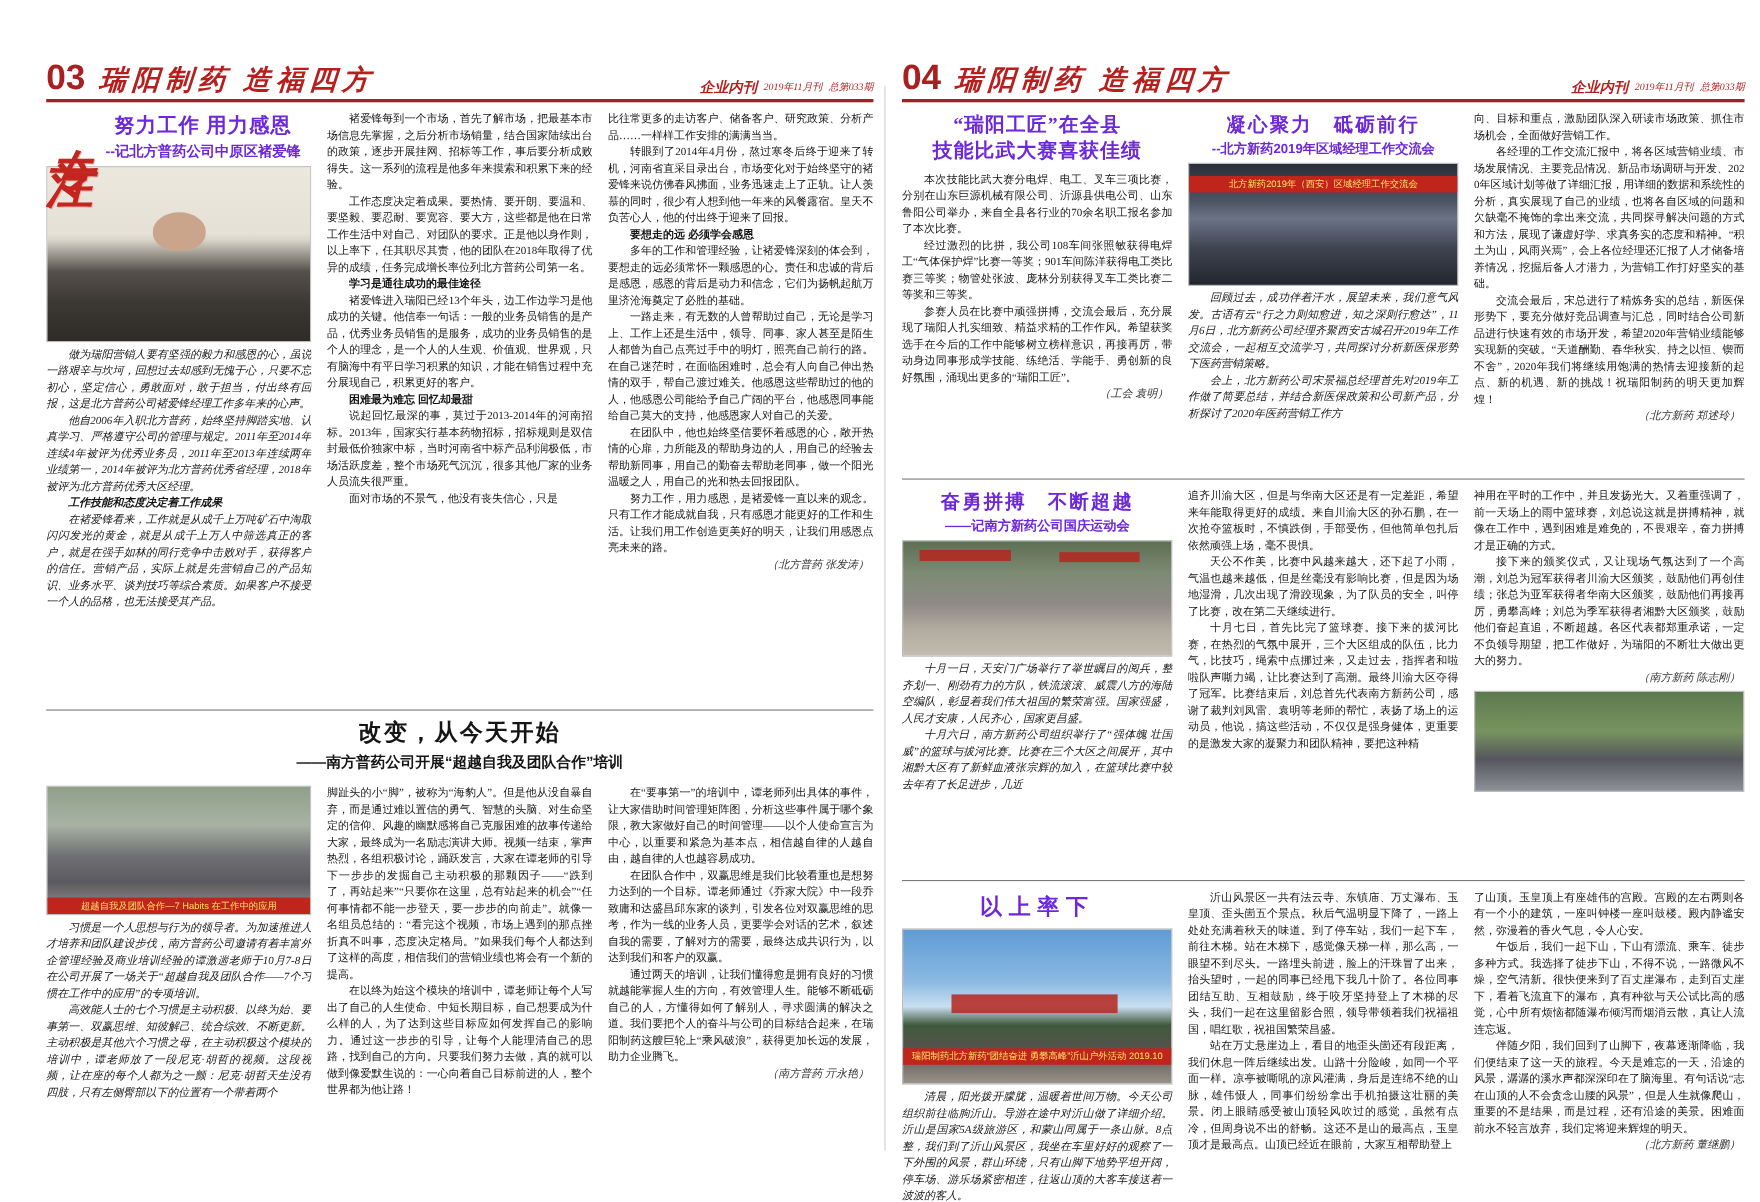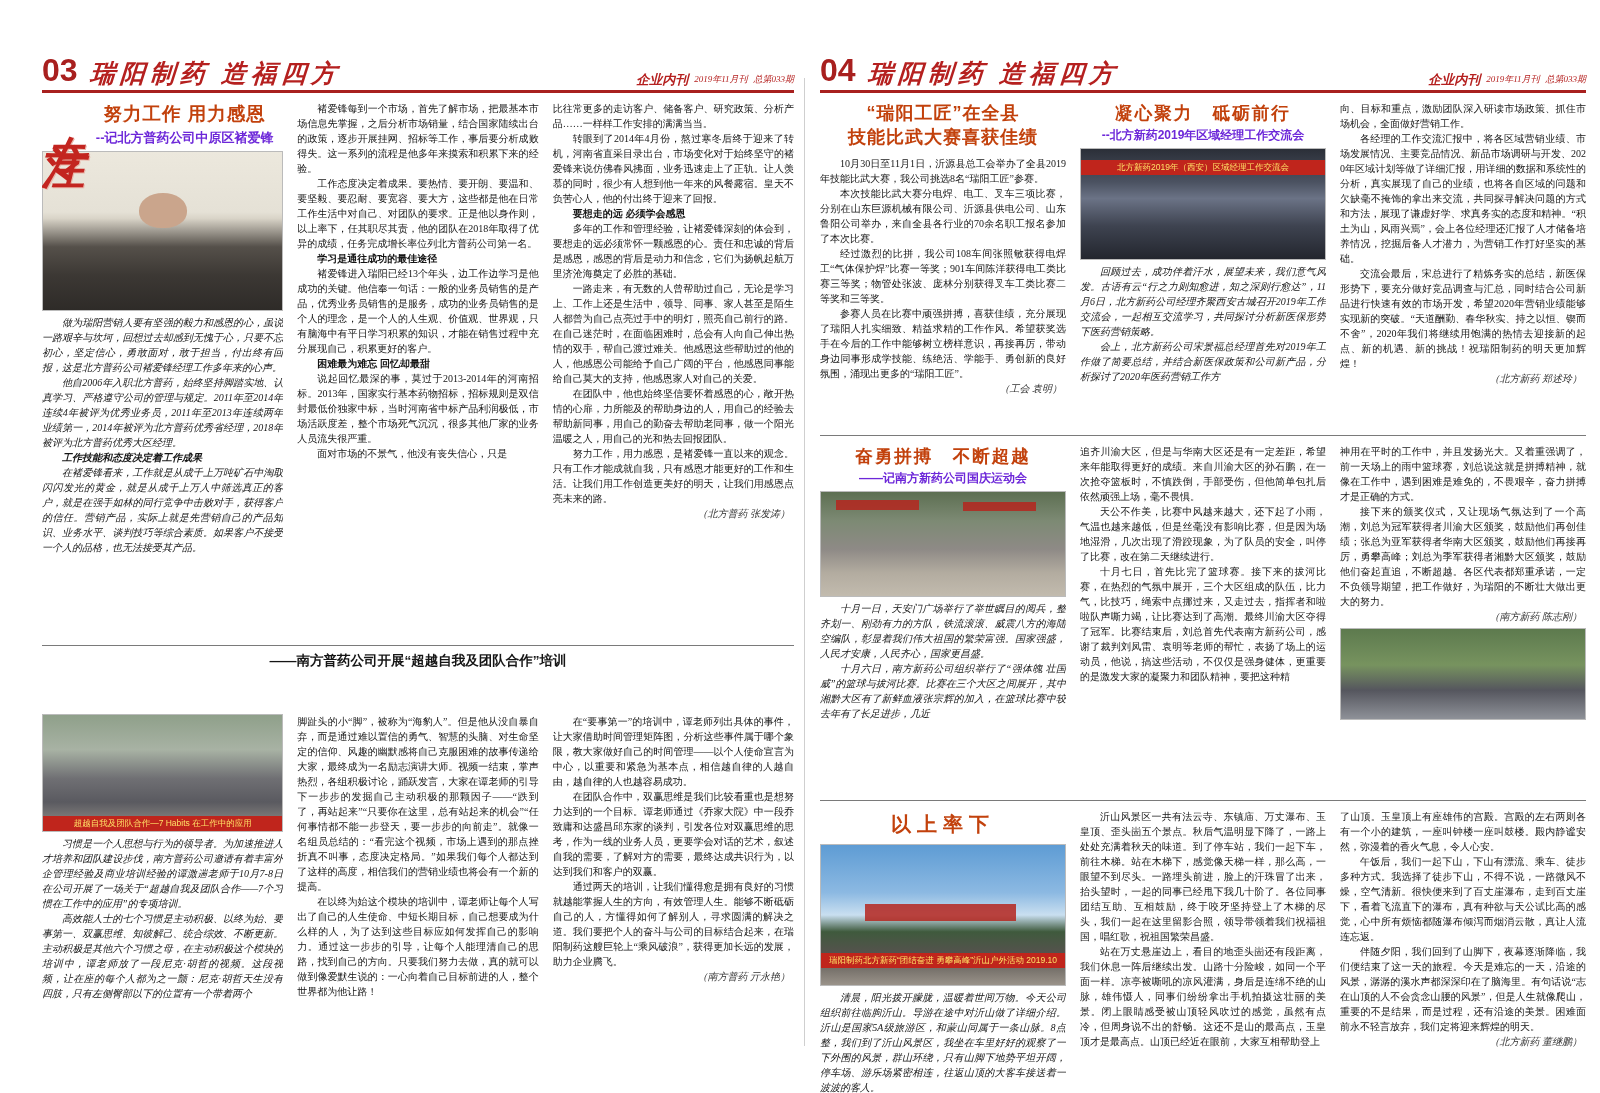--- a/index.html
+++ b/index.html
@@ -23,21 +23,21 @@
 
   .row{display:flex;gap:14px;margin-top:8px;}
   .col{flex:1 1 0;min-width:0;position:relative;display:flex;flex-direction:column;overflow:hidden;}
   .divider{border:none;border-top:1px solid #7a7a7a;margin:4px 0 0 0;}
 
   .para{margin:0;font-size:10px;line-height:15px;text-align:justify;text-indent:2em;word-break:break-all;}
   .para.noind{text-indent:0;}
   .para.sub{font-family:"Liberation Sans",sans-serif;font-weight:700;}
   .para.byline{text-align:right;text-indent:0;padding-right:4px;font-size:10px;font-style:italic;color:#333;}
 
-  .t-main{font-family:Liberation Sans, sans-serif;font-weight:800;text-align:center;margin:0;color:#c2410c;}
+  .t-main{font-family:Liberation Serif, serif;font-weight:800;text-align:center;margin:0;color:#6d28d9;}
   .t-sub{font-family:"Liberation Sans",sans-serif;font-weight:700;text-align:center;color:#6d28d9;}
 
   
   .art1-head{position:relative;margin-bottom:4px;}
   .art1-titles{margin-left:44px;}
   .art1-titles .t-main{font-size:18.5px;letter-spacing:1px;}
   .art1-titles .t-sub{font-size:13px;margin-top:3px;}
   .vlabel{
     position:absolute;left:-4px;top:-2px;z-index:4;writing-mode:vertical-rl;
     font-size:44px;line-height:1.1;color:#c32520;font-weight:bold;font-style:italic;
@@ -138,20 +138,21 @@
           <p class="para">在团队中，他也始终坚信要怀着感恩的心，敞开热情的心扉，力所能及的帮助身边的人，用自己的经验去帮助新同事，用自己的勤奋去帮助老同事，做一个阳光温暖之人，用自己的光和热去回报团队。</p>
           <p class="para">努力工作，用力感恩，是褚爱锋一直以来的观念。只有工作才能成就自我，只有感恩才能更好的工作和生活。让我们用工作创造更美好的明天，让我们用感恩点亮未来的路。</p>
           <p class="para byline">（北方普药  张发涛）</p>
         </div>
     </div>
   </div>
 
   <hr class="divider">
 
   <div class="headline">
+    <div class="hl-t">改变，从今天开始</div>
     <div class="hl-s">——南方普药公司开展“超越自我及团队合作”培训</div>
   </div>
 
   <div class="row r2-3">
     <div class="col">
       <div class="photo groupphoto">
         <div class="pbanner" style="bottom:0;">超越自我及团队合作—7 Habits 在工作中的应用</div>
       </div>
       <div class="paras mt4">
           <p class="para">习惯是一个人思想与行为的领导者。为加速推进人才培养和团队建设步伐，南方普药公司邀请有着丰富外企管理经验及商业培训经验的谭激遄老师于10月7-8日在公司开展了一场关于“超越自我及团队合作——7个习惯在工作中的应用”的专项培训。</p>
@@ -186,24 +187,23 @@
     </div>
   </div>
 
   <div class="row r1-4">
     <div class="col">
       <div class="t2line">
         <h2 class="t-main">“瑞阳工匠”在全县</h2>
         <h2 class="t-main">技能比武大赛喜获佳绩</h2>
       </div>
       <div class="paras mt6">
-          <p class="para">10月30日至11月1日，沂源县总工会举办了全县2019年技能比武大赛，我公司挑选8名“瑞阳工匠”参赛。</p>
           <p class="para">本次技能比武大赛分电焊、电工、叉车三项比赛，分别在山东巨源机械有限公司、沂源县供电公司、山东鲁阳公司举办，来自全县各行业的70余名职工报名参加了本次比赛。</p>
           <p class="para">经过激烈的比拼，我公司108车间张照敏获得电焊工“气体保护焊”比赛一等奖；901车间陈洋获得电工类比赛三等奖；物管处张波、庞林分别获得叉车工类比赛二等奖和三等奖。</p>
-          <p class="para">参赛人员在比赛中顽强拼搏，喜获佳绩，充分展现了瑞阳人扎实细致、精益求精的工作作风。希望获奖选手在今后的工作中能够树立榜样意识，再接再厉，带动身边同事形成学技能、练绝活、学能手、勇创新的良好氛围，涌现出更多的“瑞阳工匠”。</p>
+          <p class="para">参赛人员在比赛中顽强拼搏，交流会最后，充分展现了瑞阳人扎实细致、精益求精的工作作风。希望获奖选手在今后的工作中能够树立榜样意识，再接再厉，带动身边同事形成学技能、练绝活、学能手、勇创新的良好氛围，涌现出更多的“瑞阳工匠”。</p>
           <p class="para byline">（工会  袁明）</p>
         </div>
     </div>
     <div class="col">
       <div class="blocktitle">
         <h2 class="t-main">凝心聚力　砥砺前行</h2>
         <div class="t-sub">--北方新药2019年区域经理工作交流会</div>
       </div>
       <div class="photo conference">
         <div class="pbanner" style="top:10%;">北方新药2019年（西安）区域经理工作交流会</div>

